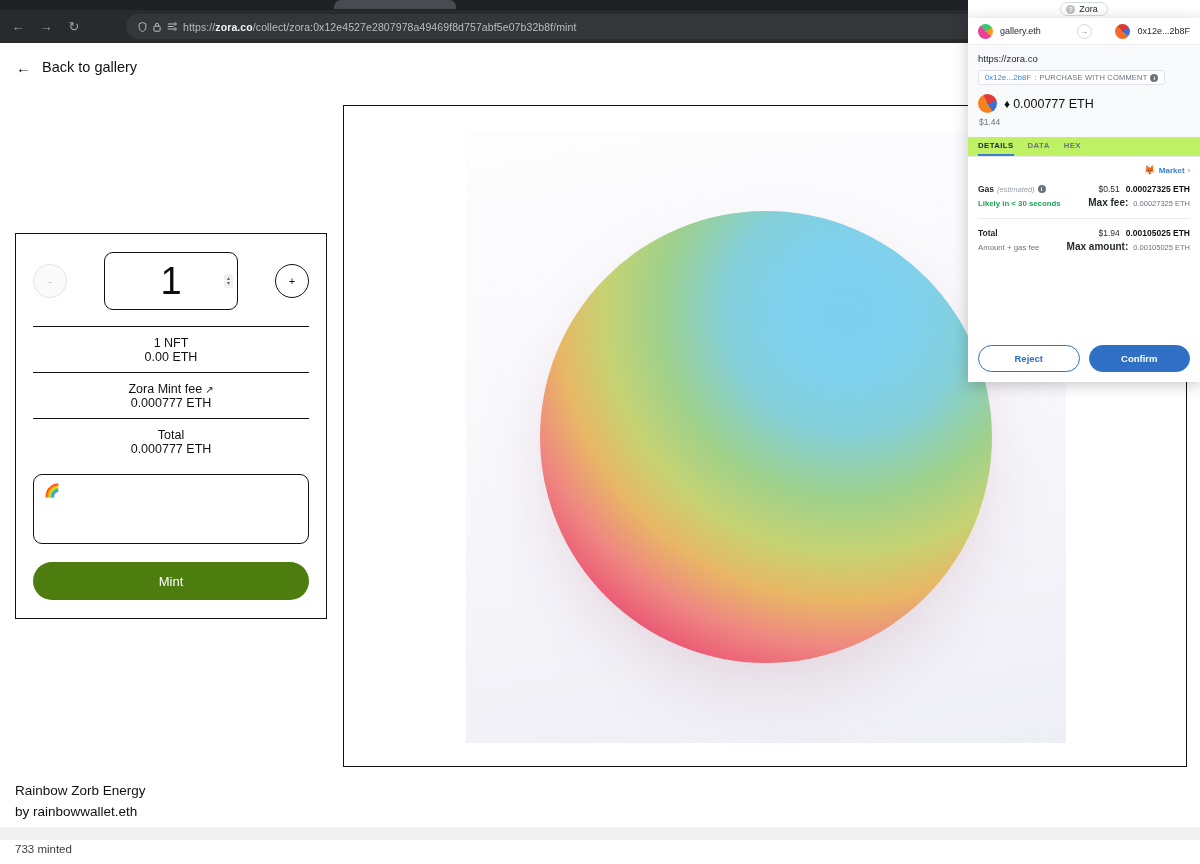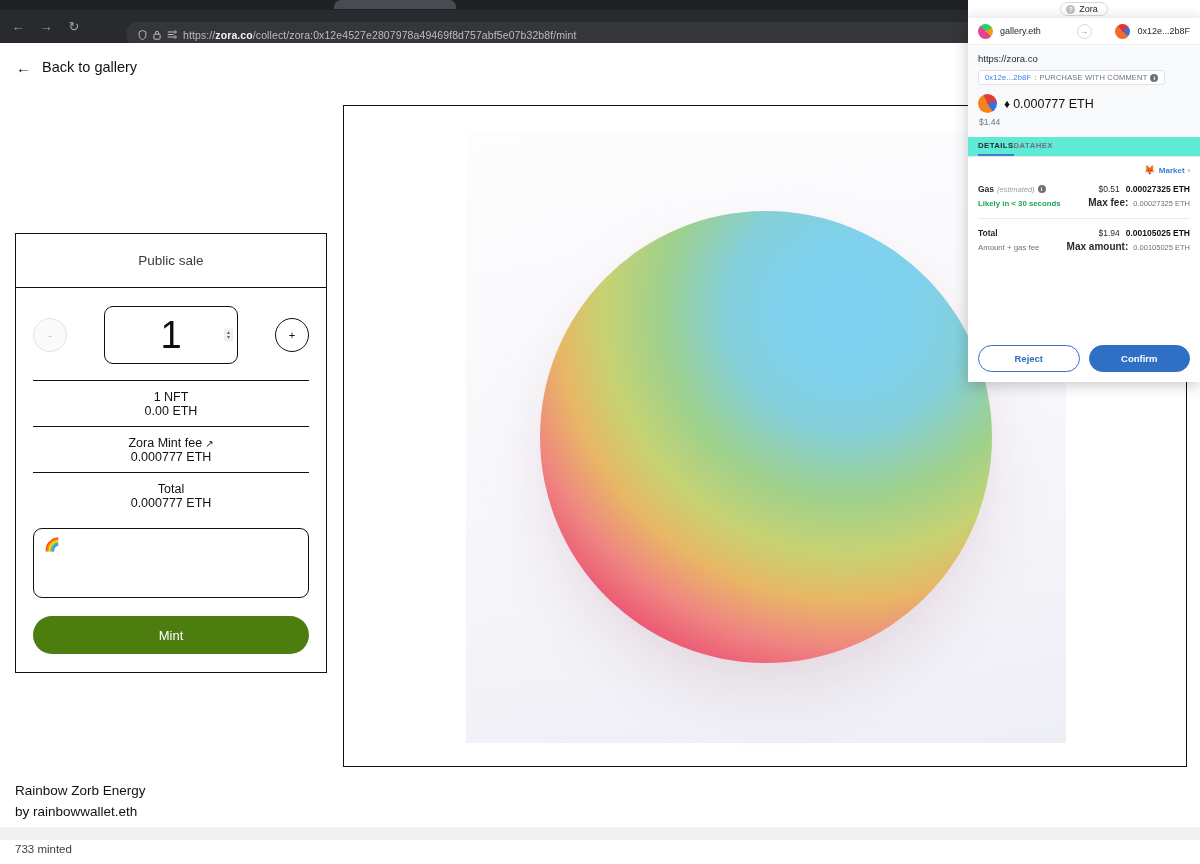--- a/index.html
+++ b/index.html
@@ -30,21 +30,21 @@
   }
   .nav-btns { display: flex; align-items: center; gap: 6px; padding-left: 7px; }
   .nav-btn {
     width: 22px; height: 22px; display: flex; align-items: center;
     justify-content: center; color: #9aa0a6; font-size: 13px; line-height: 1;
     border-radius: 50%;
   }
   .omnibox {
     position: absolute; left: 126px; top: 4px; width: 1074px; height: 25px;
     background: #35363a; border-radius: 13px;
-    display: flex; align-items: center; gap: 6px; padding: 0 12px; margin-top: 8px;
+    display: flex; align-items: center; gap: 6px; padding: 0 12px;
   }
   .omni-icon { color: #bdc1c6; font-size: 10px; line-height: 1; display: flex; align-items: center; }
   .omni-url {
     color: #b9bdc2; font-size: 10.5px; white-space: nowrap; letter-spacing: .1px;
   }
   .omni-url b { color: #f1f3f4; font-weight: 700; }
 
   
   .page {
     position: absolute; left: 0; top: 43px; width: 1200px; height: 783px;
@@ -221,22 +221,22 @@
   .mm-amount-row { display: flex; align-items: center; gap: 7px; margin-top: 9px; }
   .mm-token-icon {
     width: 19px; height: 19px; border-radius: 50%; flex: none;
     background: conic-gradient(from 190deg, #f5821f 0%, #f5821f 40%,
       #e03a3a 40%, #e03a3a 68%, #3b6fd4 68%, #3b6fd4 88%, #f5821f 88%);
   }
   .mm-amount { font-size: 12.5px; font-weight: 500; color: #111; display: flex; align-items: center; gap: 3px; }
   .mm-eth-glyph { font-size: 12px; }
   .mm-fiat { font-size: 8.5px; color: #6a737d; margin: 4px 0 0 1px; }
   .mm-tabs {
-    display: flex; align-items: flex-end; padding: 0 10px;
-    border-bottom: 1px solid #e6e6e6; background: #5eead4; height: 20px;
+    display: flex; align-items: flex-end; gap: 14px; padding: 0 10px;
+    border-bottom: 1px solid #e6e6e6; background: #bef264; height: 20px;
   }
   .mm-tab {
     font-size: 7.8px; font-weight: 700; color: #6a737d; letter-spacing: .4px;
     padding-bottom: 4px; border-bottom: 2px solid transparent; cursor: pointer;
   }
   .mm-tab.active { color: #24292e; border-bottom-color: #3b7fd4; }
   .mm-details { flex: 1; padding: 8px 10px 0 10px; background: #fff; }
   .mm-market-row { display: flex; justify-content: flex-end; align-items: center; gap: 3px; margin-bottom: 9px; }
   .mm-market-link { font-size: 8px; font-weight: 700; color: #3b7fd4; }
   .fox-icon { font-size: 9px; }
@@ -303,21 +303,20 @@
   </div>
 
   <div class="page">
 
     <div class="back-link">
       <span class="back-arrow">←</span>
       <span>Back to gallery</span>
     </div>
 
     <div class="mint-card">
-      <div class="mint-header">Public sale</div>
       <div class="mint-body">
 
         <div class="stepper-row">
           <div class="step-btn minus">-</div>
           <div class="qty-box">
             <span class="qty-value">1</span>
             <span class="spinner">
               <span>▴</span>
               <span>▾</span>
             </span>

